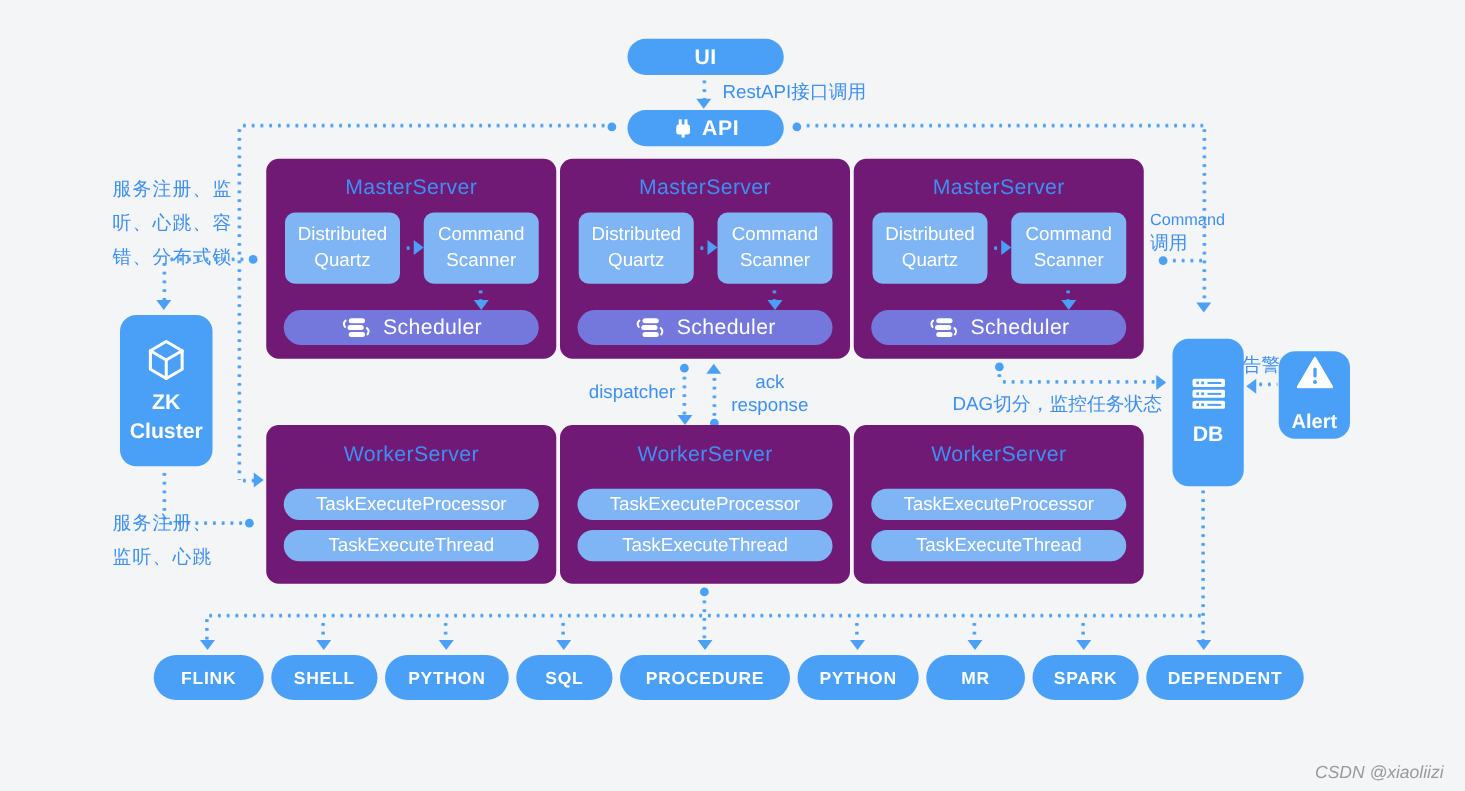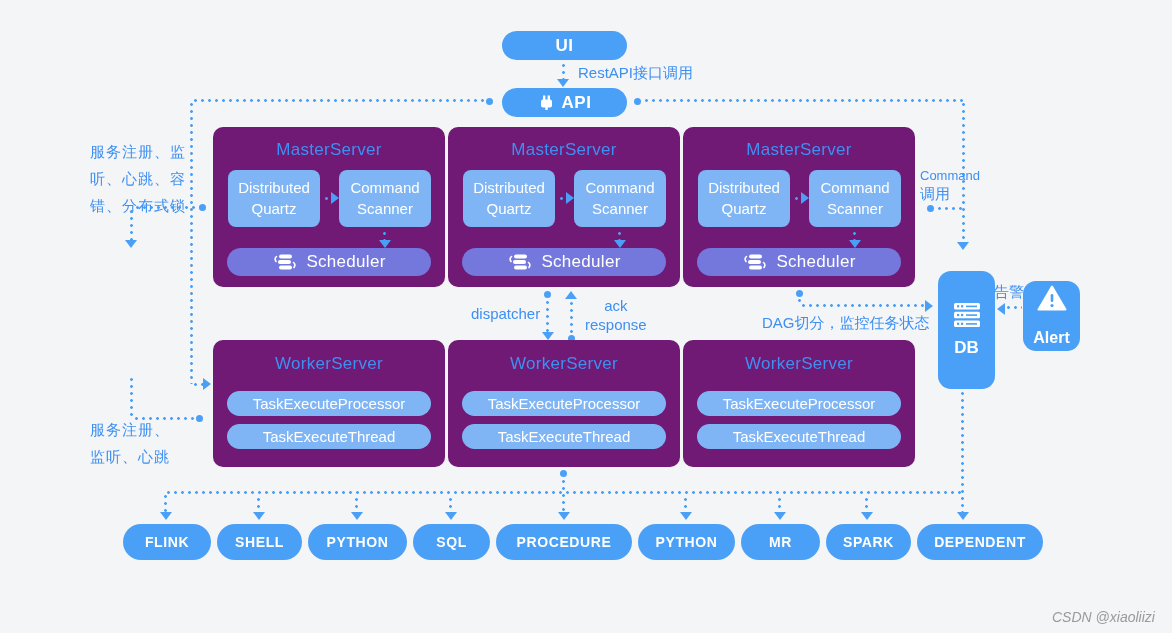--- a/index.html
+++ b/index.html
@@ -104,26 +104,37 @@
 
   <div class="blab preline" style="left:90px;top:138px;line-height:27px;letter-spacing:1px;text-align:right;">服务注册、监
 听、心跳、容
 错、分布式锁</div>
 
   <div class="dot" style="left:199px;top:204px;"></div>
   <div class="hdots" style="left:134px;top:206px;width:66px;"></div>
   <div class="vdots" style="left:130px;top:208px;height:33px;"></div>
   <div class="arr down" style="left:125px;top:240px;"></div>
 
+  <div class="bigbox" style="left:96px;top:252px;width:74px;height:121px;gap:4px;">
+    <svg width="36" height="36" viewBox="0 0 34 34">
+      <g fill="none" stroke="#fff" stroke-width="2.3" stroke-linejoin="round" stroke-linecap="round">
+        <polygon points="17,3 29,10 29,24 17,31 5,24 5,10"></polygon>
+        <polyline points="5,10 17,17 29,10"></polyline>
+        <line x1="17" y1="17" x2="17" y2="31"></line>
+      </g>
+    </svg>
+    <div class="preline" style="font-size:17px;line-height:23px;">ZK
+Cluster</div>
+  </div>
 
   <div class="vdots" style="left:130px;top:376px;height:42px;"></div>
   <div class="hdots" style="left:133px;top:417px;width:64px;"></div>
   <div class="dot" style="left:196px;top:415px;"></div>
 
-  <div class="blab preline" style="left:90px;top:416px;line-height:27px;letter-spacing:1px;">服务注册、
+  <div class="blab preline" style="left:90px;top:405px;line-height:27px;letter-spacing:1px;">服务注册、
 监听、心跳</div>
 
   <div class="card abs" style="left:213px;top:127px;width:232px;height:160px;">
     <div class="card-title" style="top:13px;">MasterServer</div>
     <div class="subbox" style="left:15px;top:43px;width:92px;height:57px;">Distributed Quartz</div>
     <div class="hdots" style="left:110px;top:70px;width:9px;"></div>
     <div class="arr right" style="left:118px;top:65px;"></div>
     <div class="subbox" style="left:126px;top:43px;width:92px;height:57px;">Command Scanner</div>
     <div class="vdots" style="left:170px;top:103px;height:11px;"></div>
     <div class="arr down" style="left:166px;top:113px;"></div>

